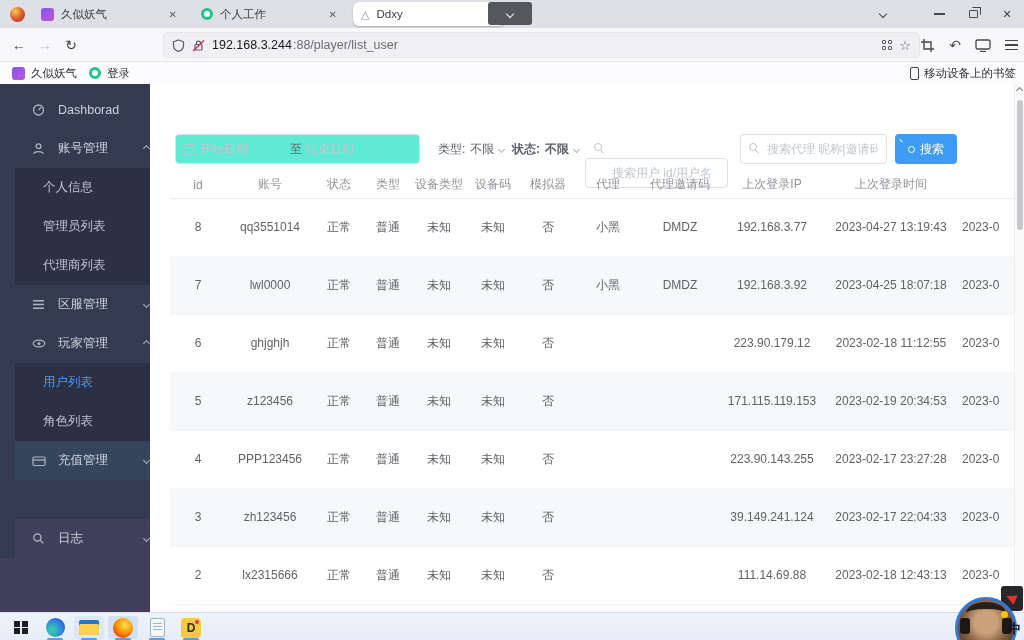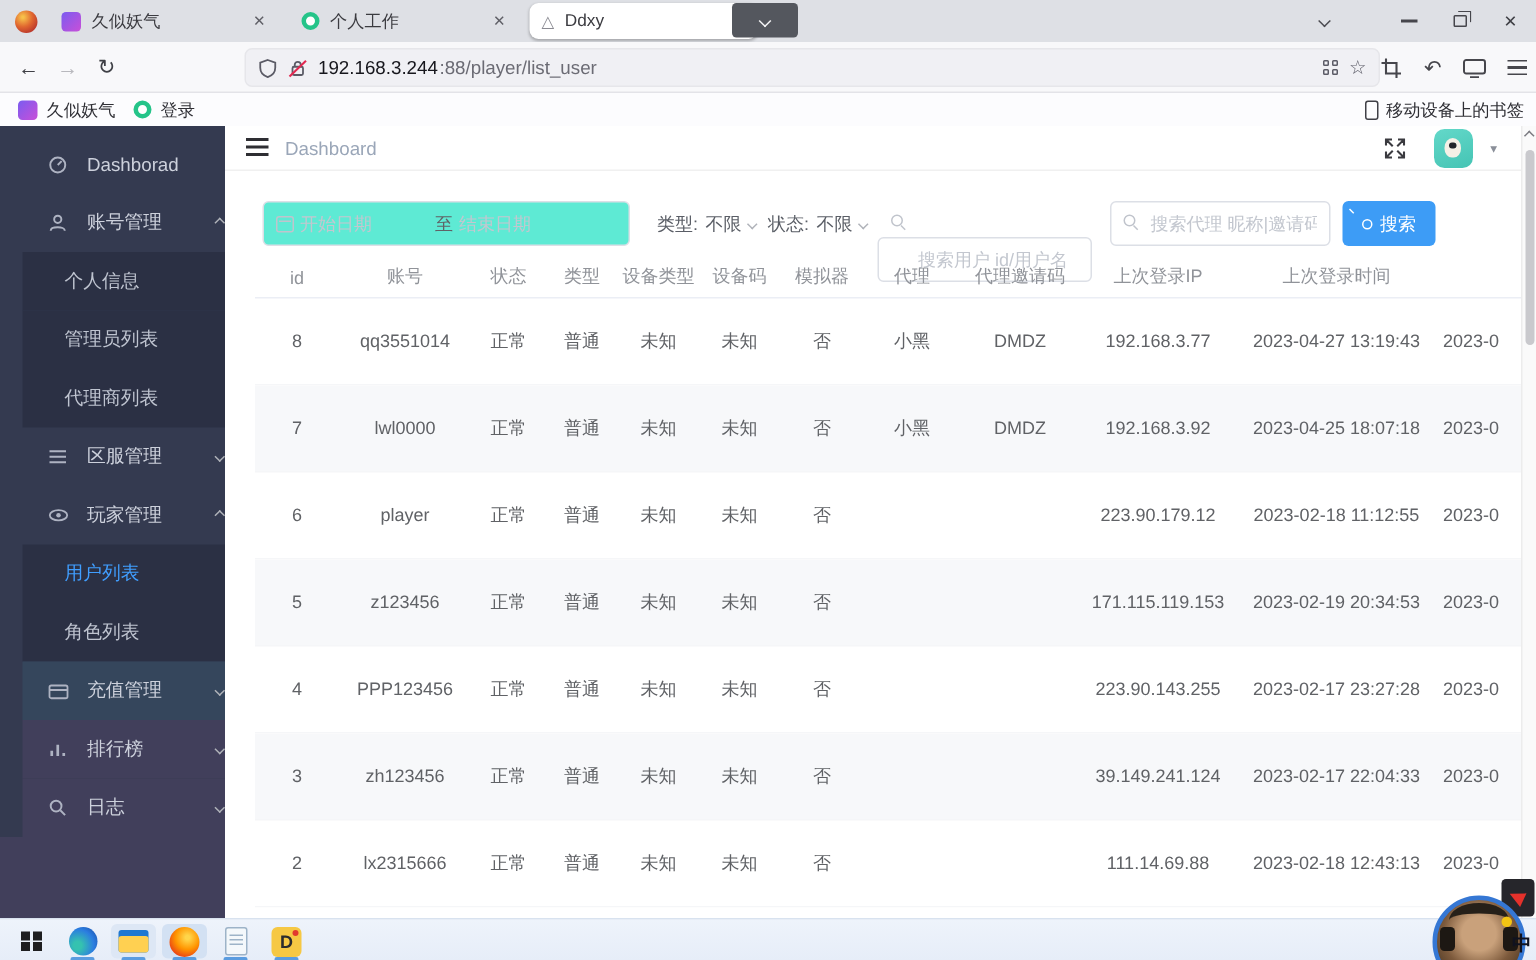--- a/index.html
+++ b/index.html
@@ -86,21 +86,21 @@
   
   .filters { position:absolute; left:0; top:50px; width:100%; height:30px; }
   .f-abs { position:absolute; top:0; height:30px; display:flex; align-items:center; }
   .datebox { left:25px; width:245px; border:1px solid #dcdfe6; border-radius:4px; background:#5eead4; padding:0 8px; gap:4px; }
   .cal { width:12px; height:11px; border:1.3px solid #c0c4cc; border-radius:2px; position:relative; }
   .cal::before { content:""; position:absolute; left:1px; top:2px; width:8px; height:1.2px; background:#c0c4cc; }
   .date-in { width:86px; border:none; outline:none; background:transparent; font-size:12px; color:#606266; font-family:inherit; }
   .date-in::placeholder { color:#c3c7cf; }
   .sep { font-size:12px; color:#606266; }
   .dd { gap:5px; font-size:12px; color:#5a5e66; }
-  .dd-type { left:288px; } .dd-status { left:362px; }
+  .dd-type { left:288px; } .dd-status { left:362px;font-weight:bold; }
   .sinput { border:1px solid #dcdfe6; border-radius:4px; background:#fff; padding:0 8px 0 26px; font-size:12px; color:#606266; outline:none; height:30px; font-family:inherit; }
   .sinput::placeholder { color:#c3c7cf; }
   .si-wrap { position:absolute; top:0; }
   .si-user { left:435px; } .si-agent { left:590px; }
   .si-user .sinput { width:143px;margin-top:48px; } .si-agent .sinput { width:147px; }
   .mag { position:absolute; left:9px; top:9px; width:8px; height:8px; border:1.4px solid #c0c4cc; border-radius:50%; }
   .mag::after { content:""; position:absolute; left:6px; top:6px; width:4px; height:1.4px; background:#c0c4cc; transform:rotate(45deg); transform-origin:0 0; }
   .btn-search { left:745px; width:62px; justify-content:center; gap:5px; background:#3d9cf6; border-radius:4px; color:#fff; font-size:12px; }
   .mag.white { position:static; border-color:#fff; width:7px; height:7px; }
   .mag.white::after { background:#fff; left:5px; top:5px; }
@@ -296,54 +296,34 @@
       <div class="sb-item" style="top:357px; background:#35465c;">
         <span class="ico">
           <svg width="14" height="12" viewBox="0 0 14 12">
               <rect x="1" y="2" width="12" height="8.5" rx="1.2" fill="none" stroke="#aeb3c2" stroke-width="1.2"></rect>
               <path d="M1 5h12" stroke="#aeb3c2" stroke-width="1.2"></path>
             </svg>
         </span>
         <span class="lbl">充值管理</span>
         <span class="chev sm"></span>
       </div>
-      <div class="sb-item" style="top:396px; background:#413f5b;">
-        <span class="ico">
-          <svg width="13" height="13" viewBox="0 0 13 13">
-              <path d="M2.5 11V7.5M6.5 11V3.5M10.5 11V9" stroke="#aeb3c2" stroke-width="1.8"></path>
-            </svg>
-        </span>
-        <span class="lbl">排行榜</span>
-        <span class="chev sm"></span>
-      </div>
       <div class="sb-item" style="top:435px; background:#413f5b;">
         <span class="ico">
           <svg width="13" height="13" viewBox="0 0 13 13">
               <circle cx="5.4" cy="5.4" r="3.6" fill="none" stroke="#aeb3c2" stroke-width="1.3"></circle>
               <path d="M8.2 8.2l3.2 3.2" stroke="#aeb3c2" stroke-width="1.3"></path>
             </svg>
         </span>
         <span class="lbl">日志</span>
         <span class="chev sm"></span>
       </div>
       <div class="sb-fill" style="top:474px; height:54px;"></div>
     </div>
 
     <div class="main">
-      <div class="page-header">
-        <span class="hamb2"></span>
-        <span class="breadcrumb">Dashboard</span>
-        <span class="fsbtn">
-          <svg width="16" height="16" viewBox="0 0 16 16">
-              <path d="M2 6V2h4M10 2h4v4M14 10v4h-4M6 14H2v-4M2.5 2.5l4 4M13.5 2.5l-4 4M13.5 13.5l-4-4M2.5 13.5l4-4" fill="none" stroke="#3a3a3f" stroke-width="1.4"></path>
-            </svg>
-        </span>
-        <span class="avatar"></span>
-        <span class="caret">▾</span>
-      </div>
 
       <div class="filters">
         <div class="f-abs datebox">
           <span class="cal"></span>
           <input class="date-in" placeholder="开始日期" style="">
           <span class="sep">至</span>
           <input class="date-in" placeholder="结束日期" style="">
         </div>
         <div class="f-abs dd dd-type">
           <span>类型:</span>
@@ -426,21 +406,21 @@
                 <td>未知</td>
               <td>否</td>
                 <td>小黑</td>
                 <td>DMDZ</td>
               <td>192.168.3.92</td>
                 <td>2023-04-25 18:07:18</td>
                 <td>2023-0</td>
             </tr>
               <tr>
               <td>6</td>
-                <td>player</td>
+                <td>ghjghjh</td>
                 <td>正常</td>
               <td>普通</td>
                 <td>未知</td>
                 <td>未知</td>
               <td>否</td>
                 <td></td>
                 <td></td>
               <td>223.90.179.12</td>
                 <td>2023-02-18 11:12:55</td>
                 <td>2023-0</td>

